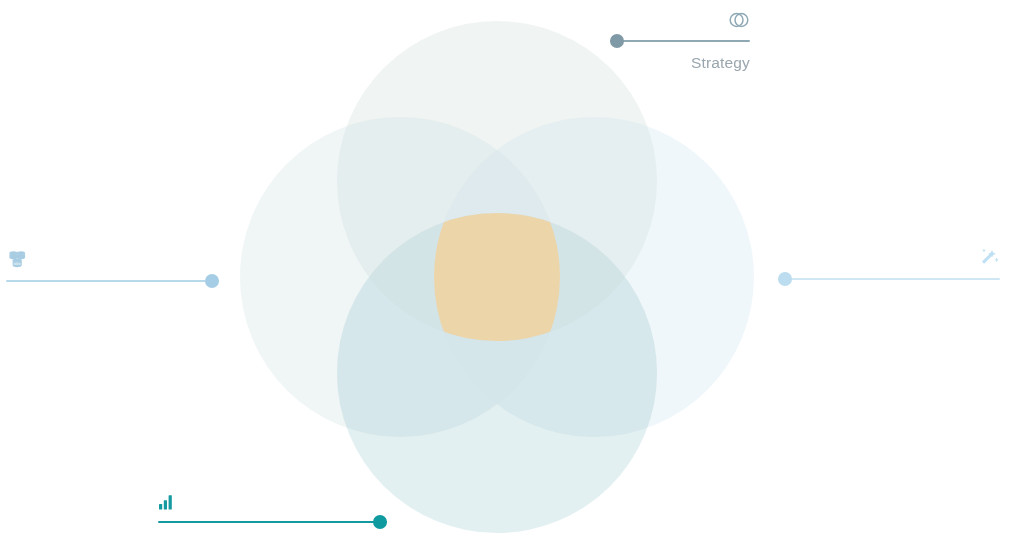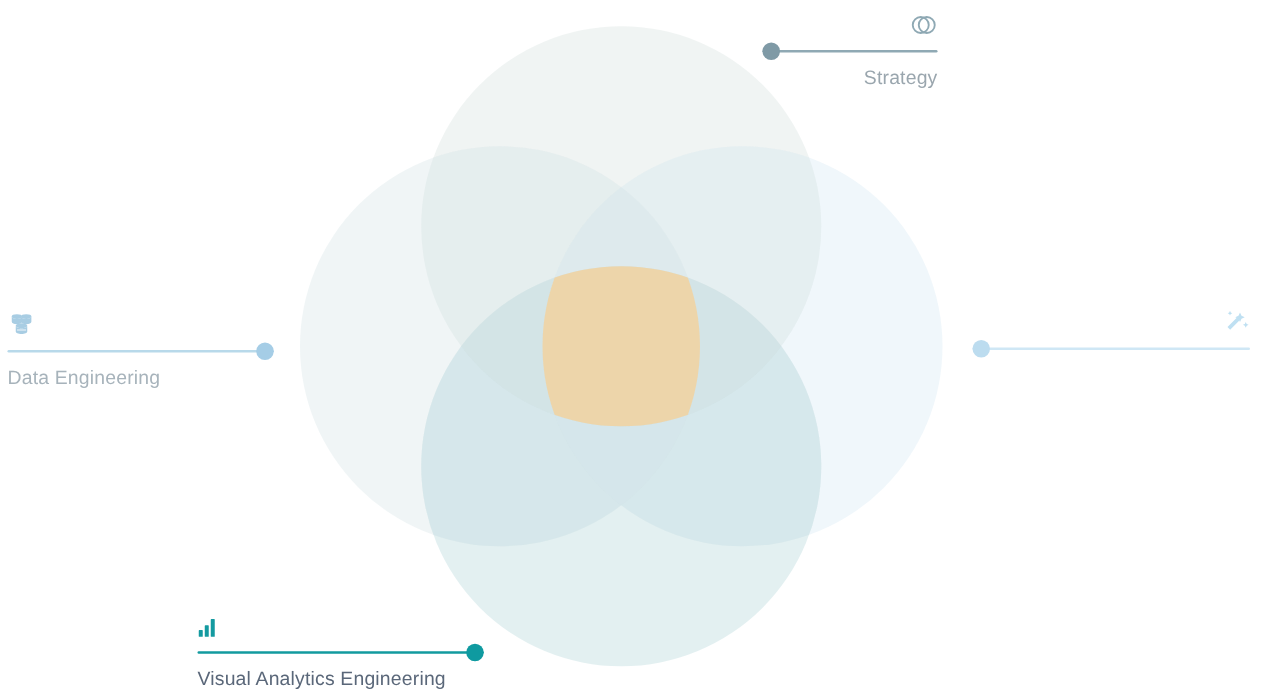--- a/index.html
+++ b/index.html
@@ -169,21 +169,20 @@
         </g>
         <g stroke="#ffffff" stroke-width="0.9" fill="none" opacity="0.85">
           <path d="M7.6 16.0h7.2"></path>
         </g>
       </svg>
     </div>
     <div class="slider">
       <div class="track" style="background:#b8d9ea"></div>
       <div class="knob at-right" style="background:#a5cde6"></div>
     </div>
-    <div class="label" style="color:#a7b3bb">Data Engineering</div>
   </div>
 
   <div class="control align-right" id="ctrl-vaa">
     <div class="icon-row">
       <svg class="icon-svg" width="22" height="22" viewBox="0 0 22 22" xmlns="http://www.w3.org/2000/svg">
         <g fill="#bfe0f2">
           <path d="M4.0 18.6l9.0-9.0 2.1 2.1 -9.0 9.0z" transform="translate(0,-3)"></path>
           <path d="M14.0 4.0l1.2 2.6 2.6 1.2 -2.6 1.2 -1.2 2.6 -1.2-2.6 -2.6-1.2 2.6-1.2z"></path>
           <path d="M18.6 11.6l.72 1.55 1.55.72 -1.55.72 -.72 1.55 -.72-1.55 -1.55-.72 1.55-.72z"></path>
           <path d="M6.0 2.6l.6 1.3 1.3.6 -1.3.6 -.6 1.3 -.6-1.3 -1.3-.6 1.3-.6z"></path>
@@ -203,16 +202,15 @@
           <rect x="1.0" y="11.0" width="3.2" height="5.4" rx="0.5"></rect>
           <rect x="5.8" y="7.2" width="3.2" height="9.2" rx="0.5"></rect>
           <rect x="10.6" y="2.2" width="3.2" height="14.2" rx="0.5"></rect>
         </g>
       </svg>
     </div>
     <div class="slider">
       <div class="track" style="background:#129a9f"></div>
       <div class="knob at-right" style="background:#0f9aa0"></div>
     </div>
-    <div class="label" style="color:#5a6779">Visual Analytics Engineering</div>
   </div>
 
 </div>
 
 </body></html>

